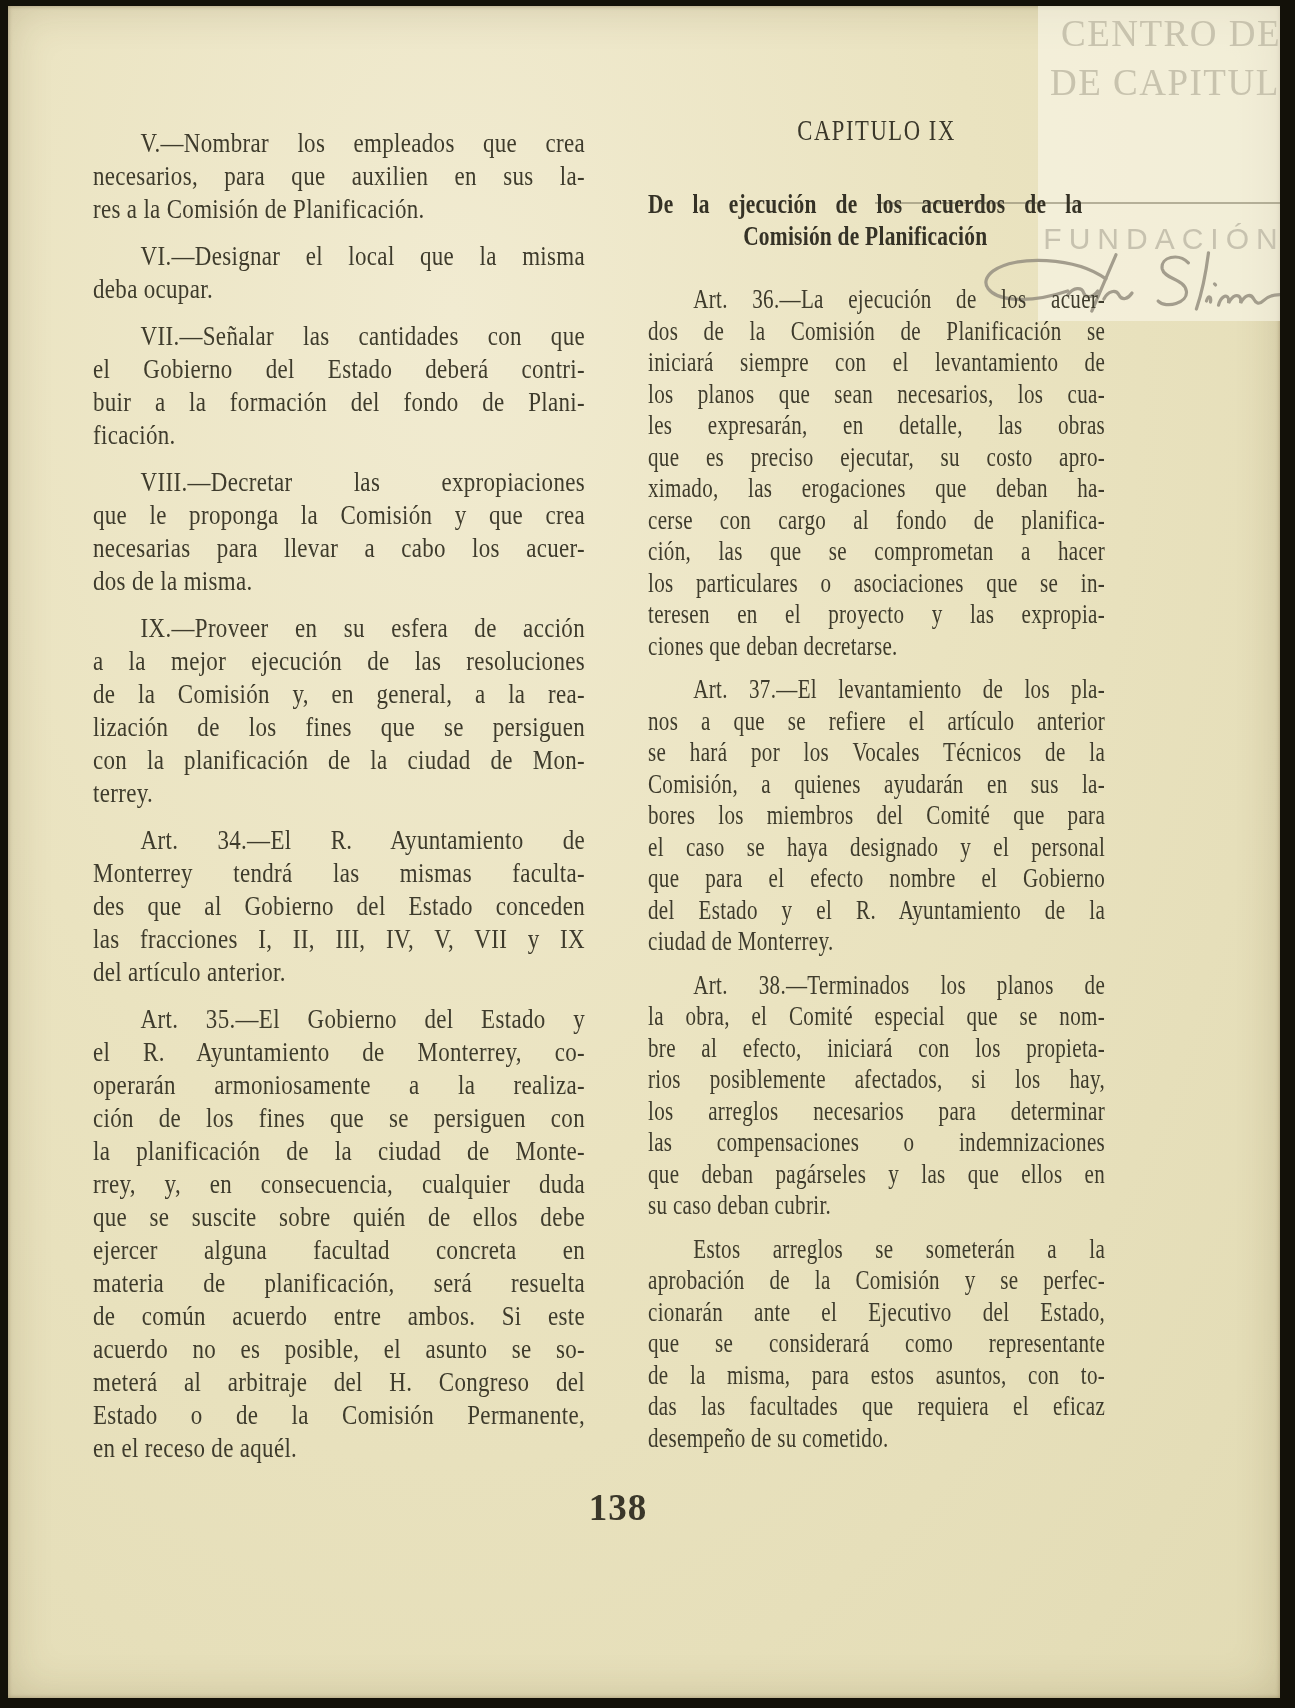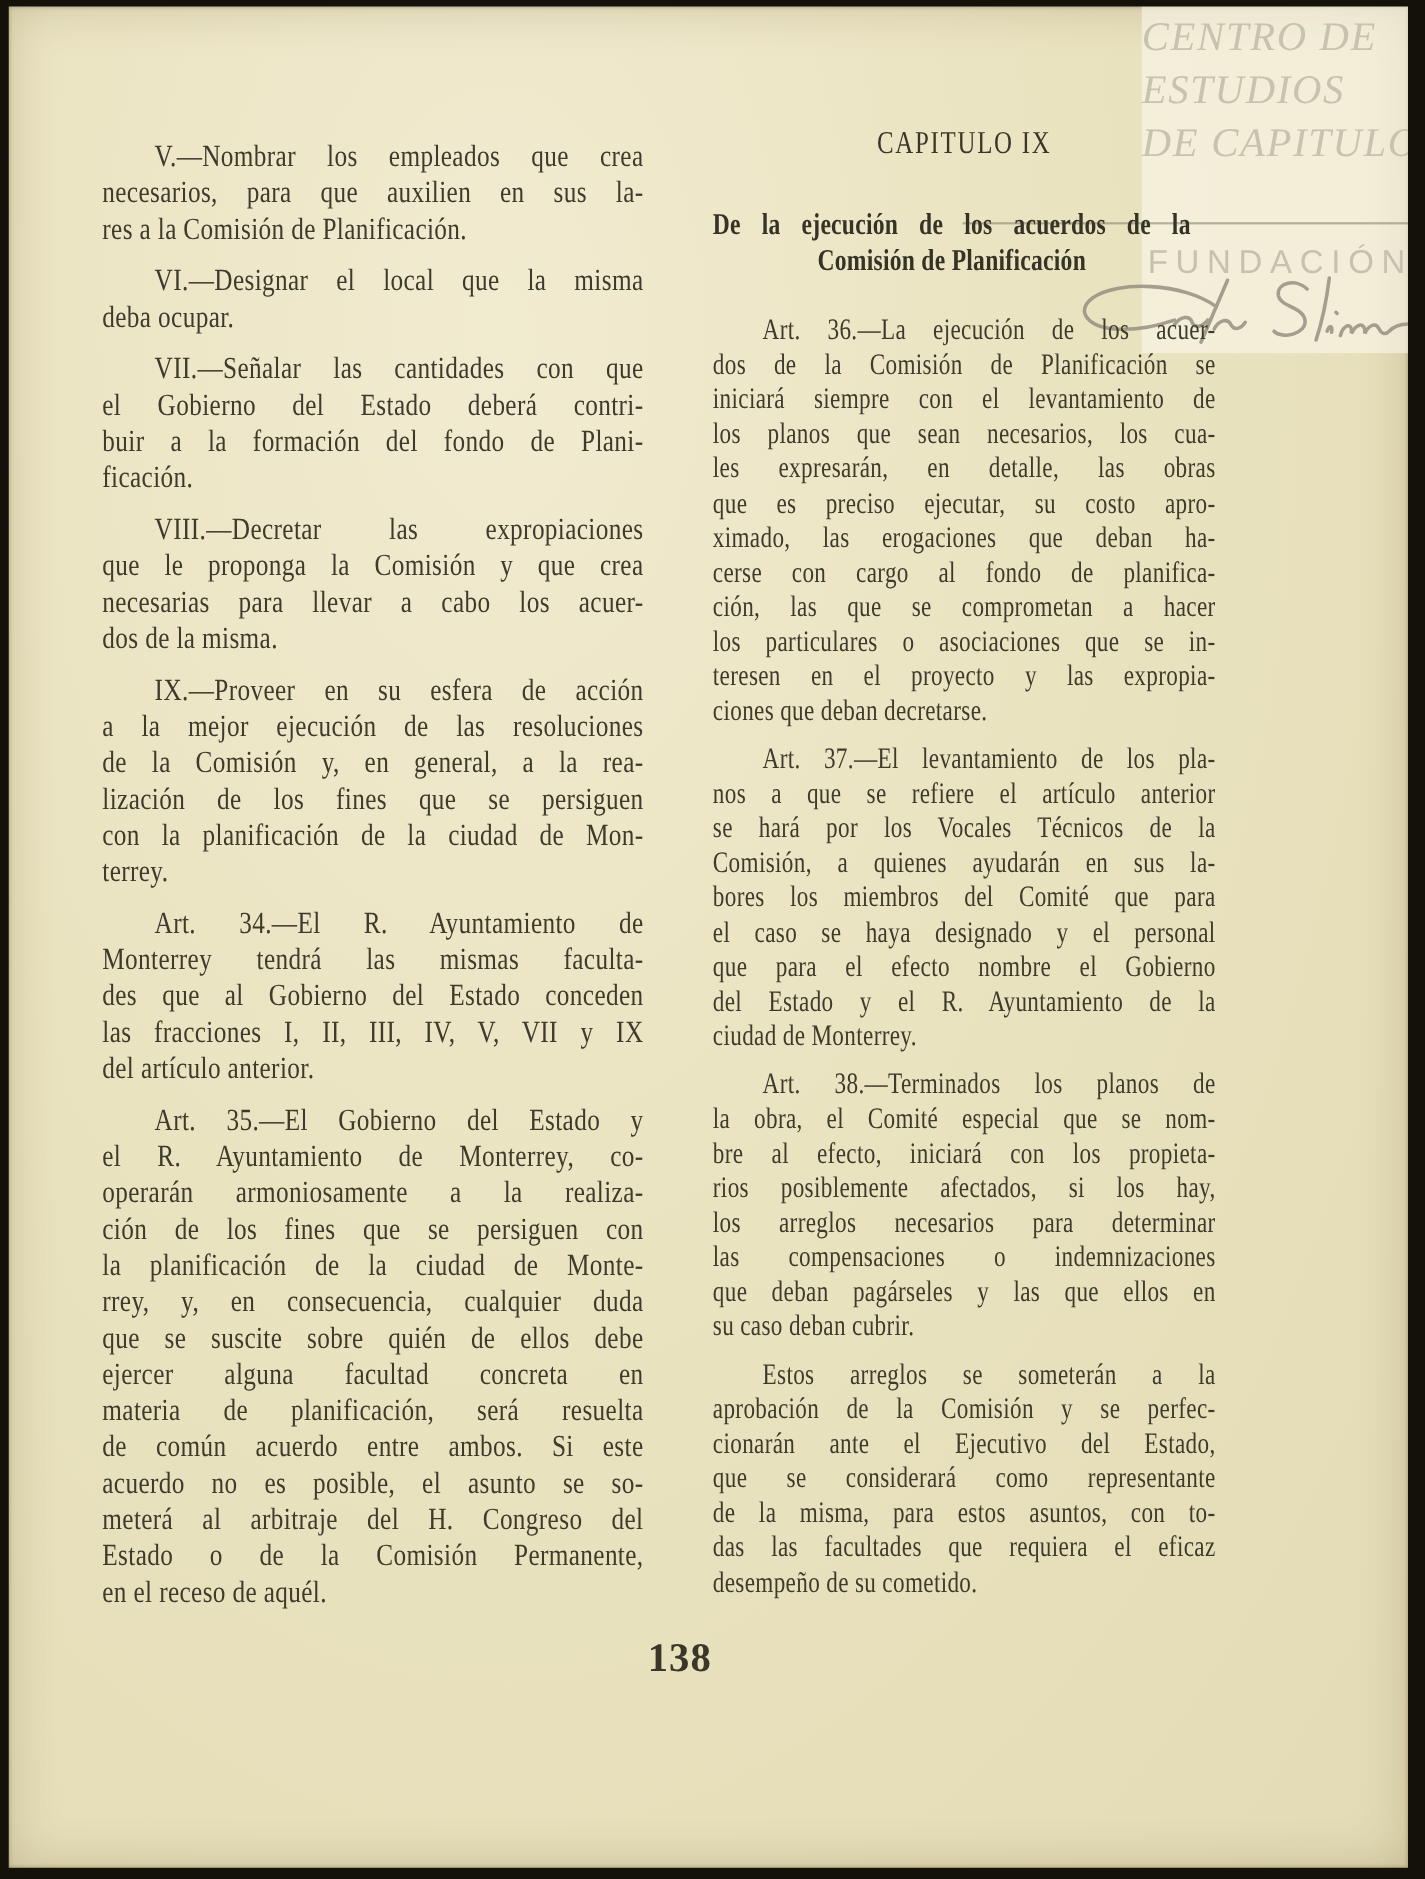--- a/index.html
+++ b/index.html
@@ -15,23 +15,23 @@
     background:radial-gradient(ellipse at 35% 18%, #f1ebd1 0%, #eae3c0 45%, #e2dbb4 100%);
     box-shadow:inset 0 0 45px rgba(80,58,18,0.20), inset 0 0 4px rgba(60,35,10,0.35);
     overflow:hidden;
   }
   
   .wm-band{
     position:absolute;left:1030px;top:0;width:242px;height:315px;
     background:rgba(252,249,238,0.55);
   }
   .wm-text{
-    position:absolute;left:0;top:4px;width:100%;
+    position:absolute;left:12px;top:4px;width:100%;
     color:#c8c3ae;font-size:37px;line-height:48.5px;letter-spacing:1.5px;
-    text-align:left;white-space:nowrap;font-style:italic;
+    text-align:center;white-space:nowrap;
   }
   .wm-rule{
     position:absolute;left:867px;top:196px;width:413px;height:2px;
     background:rgba(130,124,100,0.55);
   }
   .wm-foundation{
     position:absolute;left:1028px;top:216px;width:256px;
     font-family:"Liberation Sans", sans-serif;
     font-size:30px;letter-spacing:7px;color:#c7c2af;text-align:center;
     white-space:nowrap;
@@ -74,21 +74,20 @@
   }
 </style>
 </head>
 <body>
 
 <div class="paper">
 
   <div class="wm-band">
     <div class="wm-text">
       <div>CENTRO DE</div>
-      <div>ESTUDIOS</div>
       <div>DE CAPITULO</div>
     </div>
   </div>
   <div class="wm-rule"></div>
   <div class="wm-foundation">FUNDACIÓN</div>
 
   <svg class="signature" width="342" height="92" viewBox="0 0 340 90" fill="none">
     <g stroke="#9b9585" stroke-width="3.2" stroke-linecap="round" fill="none" opacity="0.9">
       <path d="M150,30 C120,8 60,6 38,22 C22,34 34,48 58,50 C80,52 100,46 112,42"></path>
       <path d="M112,46 C118,38 126,38 128,44 C130,50 138,48 142,42"></path>

